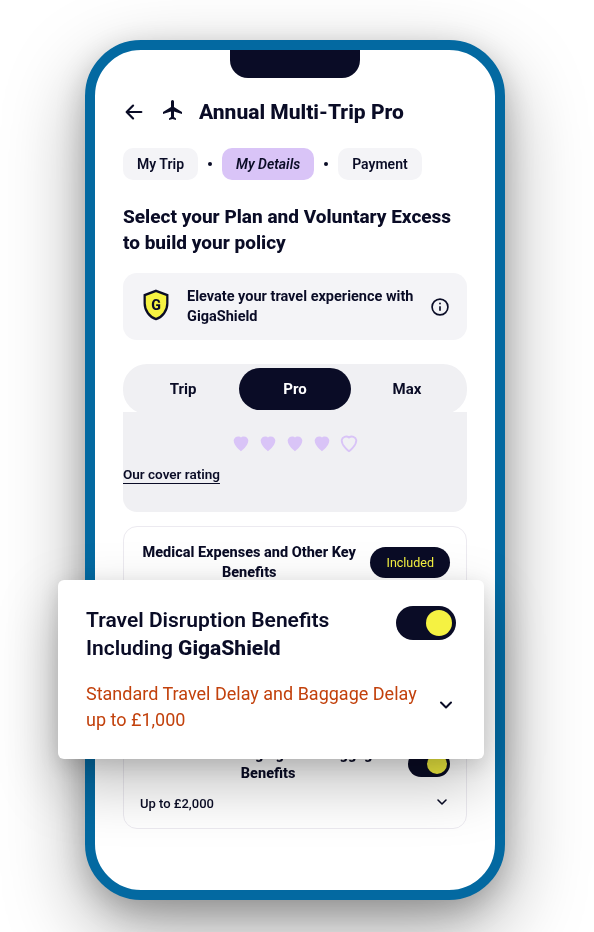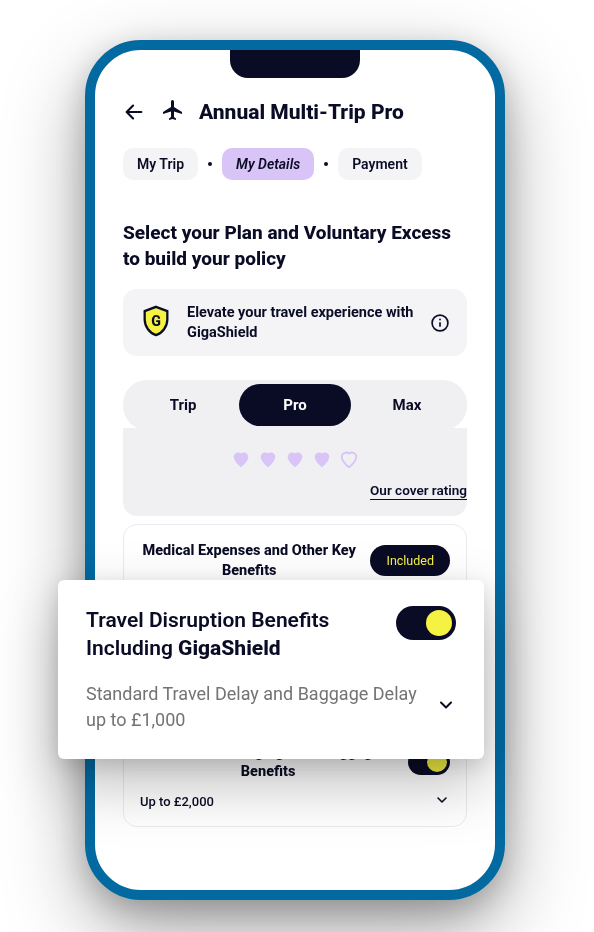--- a/index.html
+++ b/index.html
@@ -49,21 +49,21 @@
   .plane-icon { margin-left: 2px; }
   .title {
     font-size: 21px;
     font-weight: 800;
     color: #0a0c26;
   }
   .stepper {
     display: flex;
     align-items: center;
     gap: 10px;
-    margin-bottom: 40px;
+    margin-bottom: 24px;
   }
   .step {
     padding: 8px 14px;
     border-radius: 10px;
     font-size: 14px;
     font-weight: 600;
     background: #f4f4f7;
     color: #0a0c26;
     cursor: pointer;
   }
@@ -125,23 +125,23 @@
     cursor: pointer;
   }
   .tier-tab.active {
     background: #0a0c26;
     color: #fff;
   }
   .rating-box {
     background: #f0f0f3;
     border-bottom-left-radius: 14px;
     border-bottom-right-radius: 14px;
-    padding: 20px 0 18px 0;
-    text-align: right;
-    margin-bottom: 8px;
+    padding: 20px 0 30px 0;
+    text-align: left;
+    margin-bottom: 14px;
     margin-top: -2px;
   }
   .hearts {
     display: flex;
     justify-content: center;
     gap: 5px;
     margin-bottom: 8px;
   }
   .rating-label {
     font-size: 13.5px;
@@ -252,21 +252,21 @@
     border-radius: 50%;
   }
   .float-sub-row {
     display: flex;
     justify-content: space-between;
     align-items: center;
     gap: 16px;
   }
   .float-sub {
     font-size: 18px;
-    color: #737373;
+    color: #c2410c;
     font-weight: 400;
     line-height: 1.45;
   }
   .chev { cursor: pointer; flex-shrink: 0; }
 </style>
 </head>
 <body>
 
 <div class="phone-frame">
   <div class="notch"></div>

